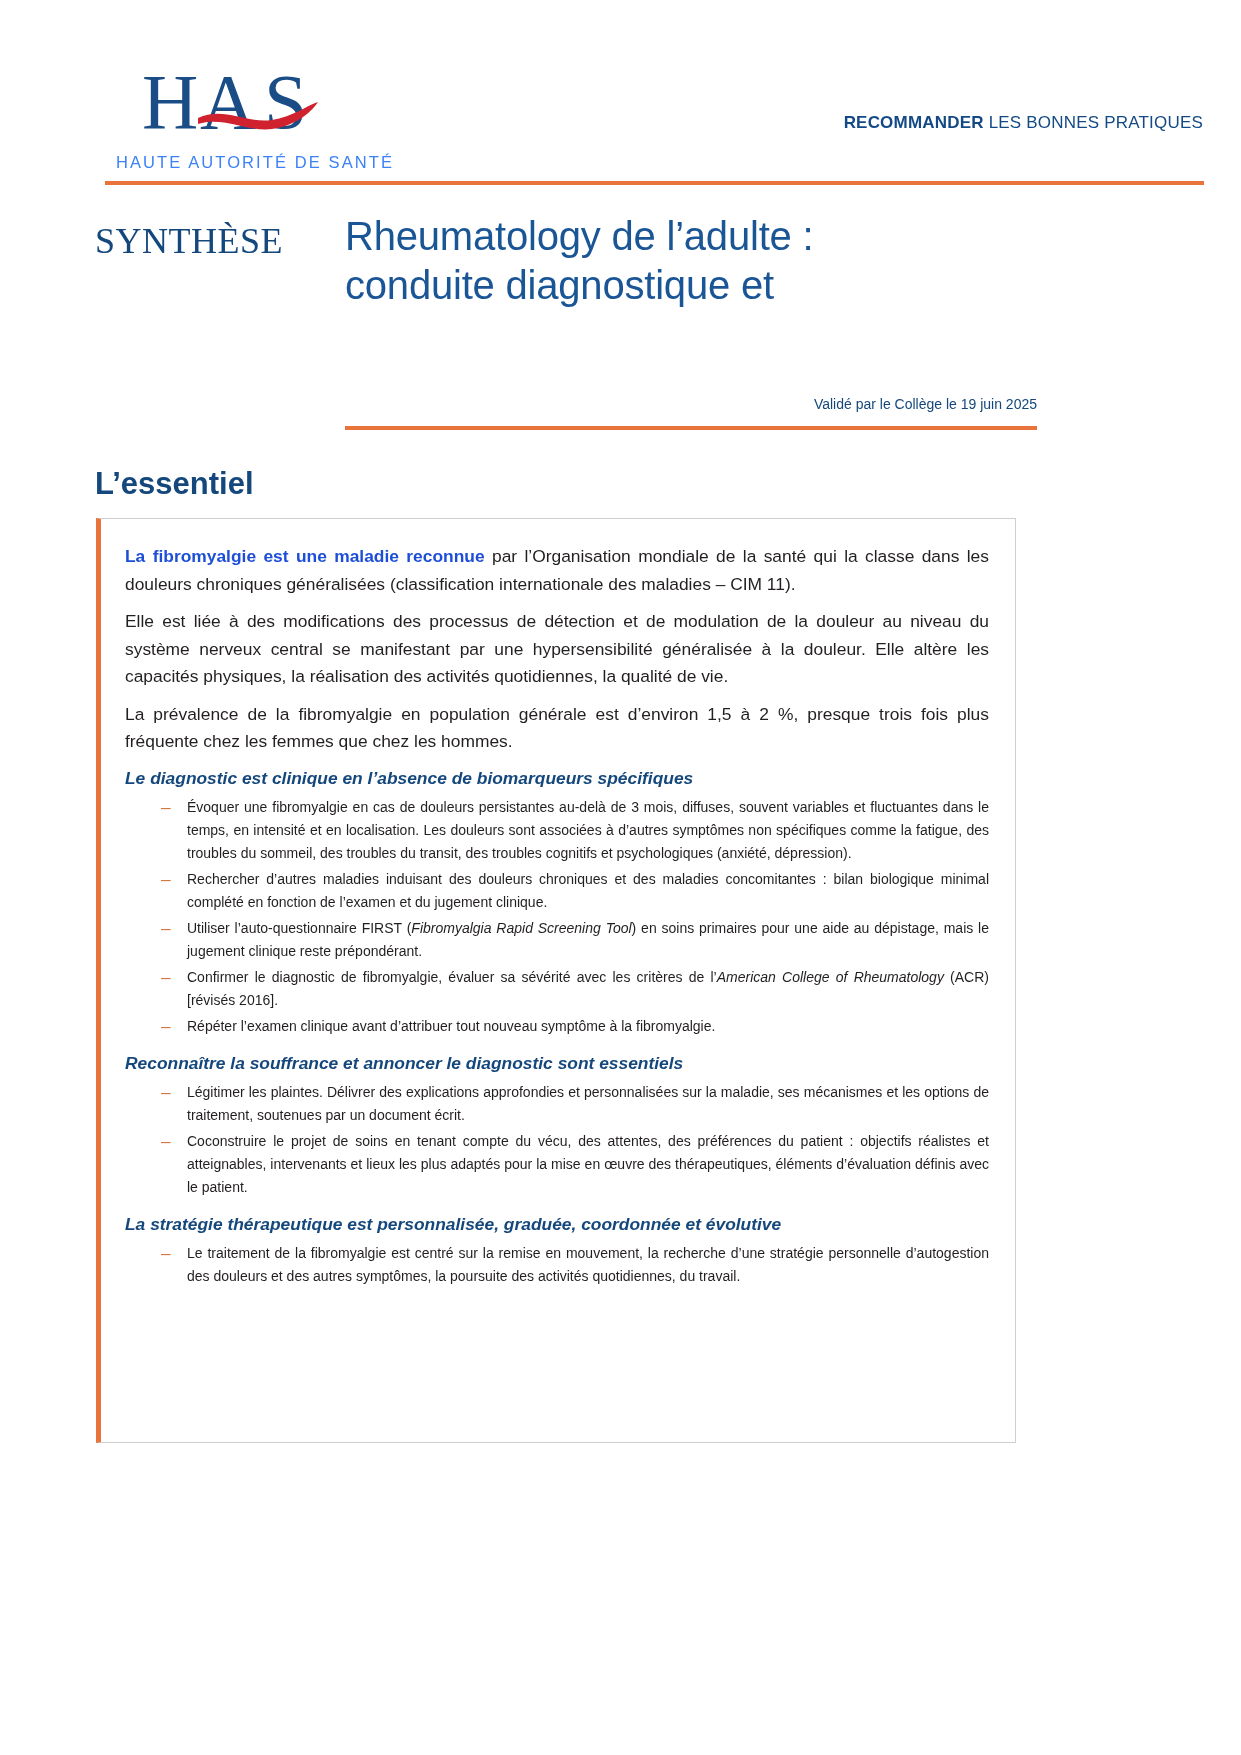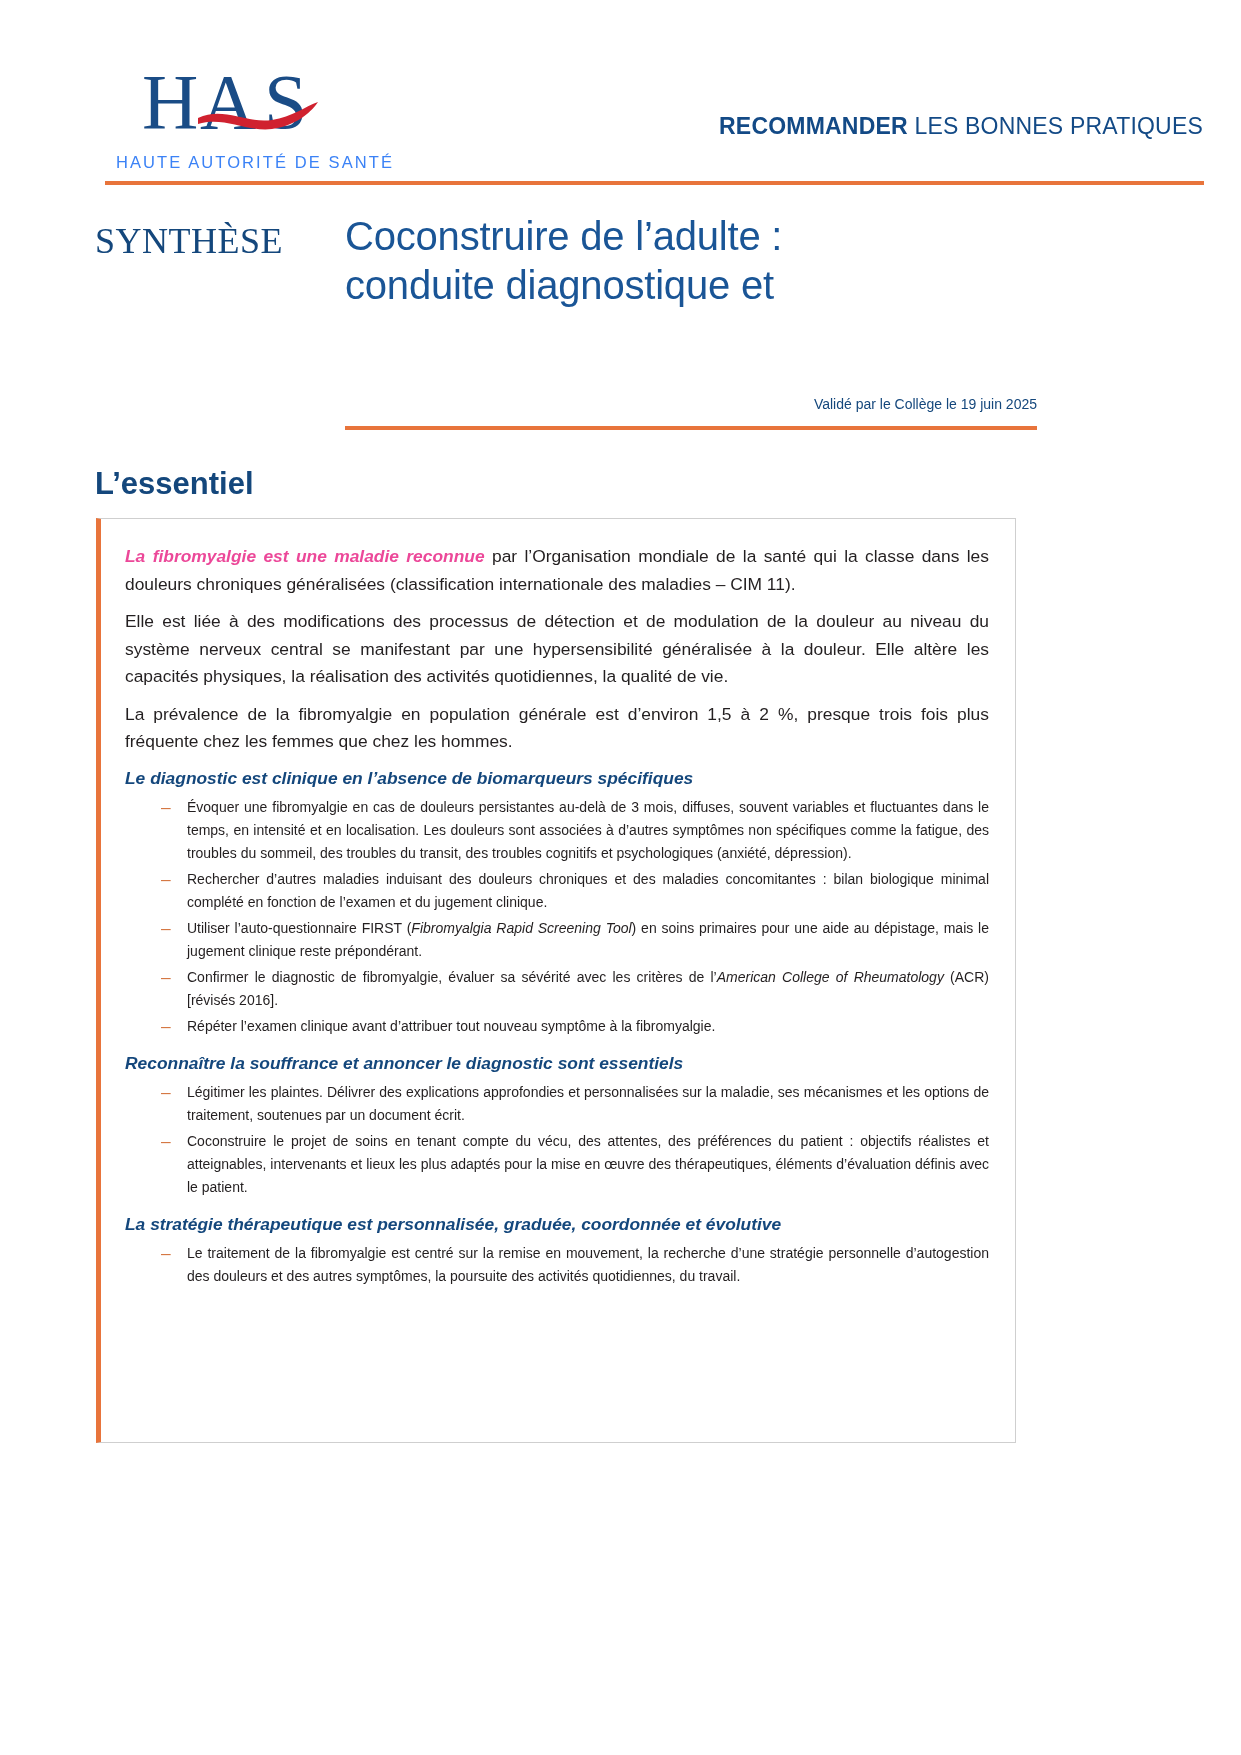--- a/index.html
+++ b/index.html
@@ -48,21 +48,21 @@
     font-size: 16.5px;
     letter-spacing: 2.1px;
     color: #3b82f6;
     white-space: nowrap;
   }
 
   .header-tagline {
     position: absolute;
     right: 38px;
     top: 113px;
-    font-size: 23px;
+    font-size: 17px;
     letter-spacing: 0.2px;
     color: #134a86;
     white-space: nowrap;
   }
   .header-tagline .bold { font-weight: bold; }
 
   .rule-orange {
     position: absolute;
     background: #e8743b;
   }
@@ -147,22 +147,21 @@
   }
 
   p.para {
     margin: 0 0 10px 0;
     text-align: justify;
   }
   p.para:last-child { margin-bottom: 0; }
 
   .lead-bold {
     font-weight: bold;
-    color: #ec4899;
-    font-style: italic;
+    color: #1d4ed8;
   }
 
   h3.sub-heading {
     margin: 13px 0 6px 0;
     font-size: 17.4px;
     line-height: 24px;
     font-weight: bold;
     color: #14477c;
     font-style: italic;
   }
@@ -219,21 +218,21 @@
     </div>
 
     <div class="rule-orange rule-top"></div>
   </div>
 
   <div class="synthese">
     <span>SYNTHÈSE</span>
   </div>
 
   <div class="title-wrap">
-    <h1 class="doc-title">Coconstruire de l’adulte :</h1>
+    <h1 class="doc-title">Rheumatology de l’adulte :</h1>
     <h1 class="doc-title">conduite diagnostique et</h1>
   </div>
 
   <div class="validation">Validé par le Collège le 19 juin 2025</div>
   <div class="rule-orange rule-title-bottom"></div>
 
   <div class="section-heading">L’essentiel</div>
 
   <div class="essential-box">
     <div class="essential-inner">

